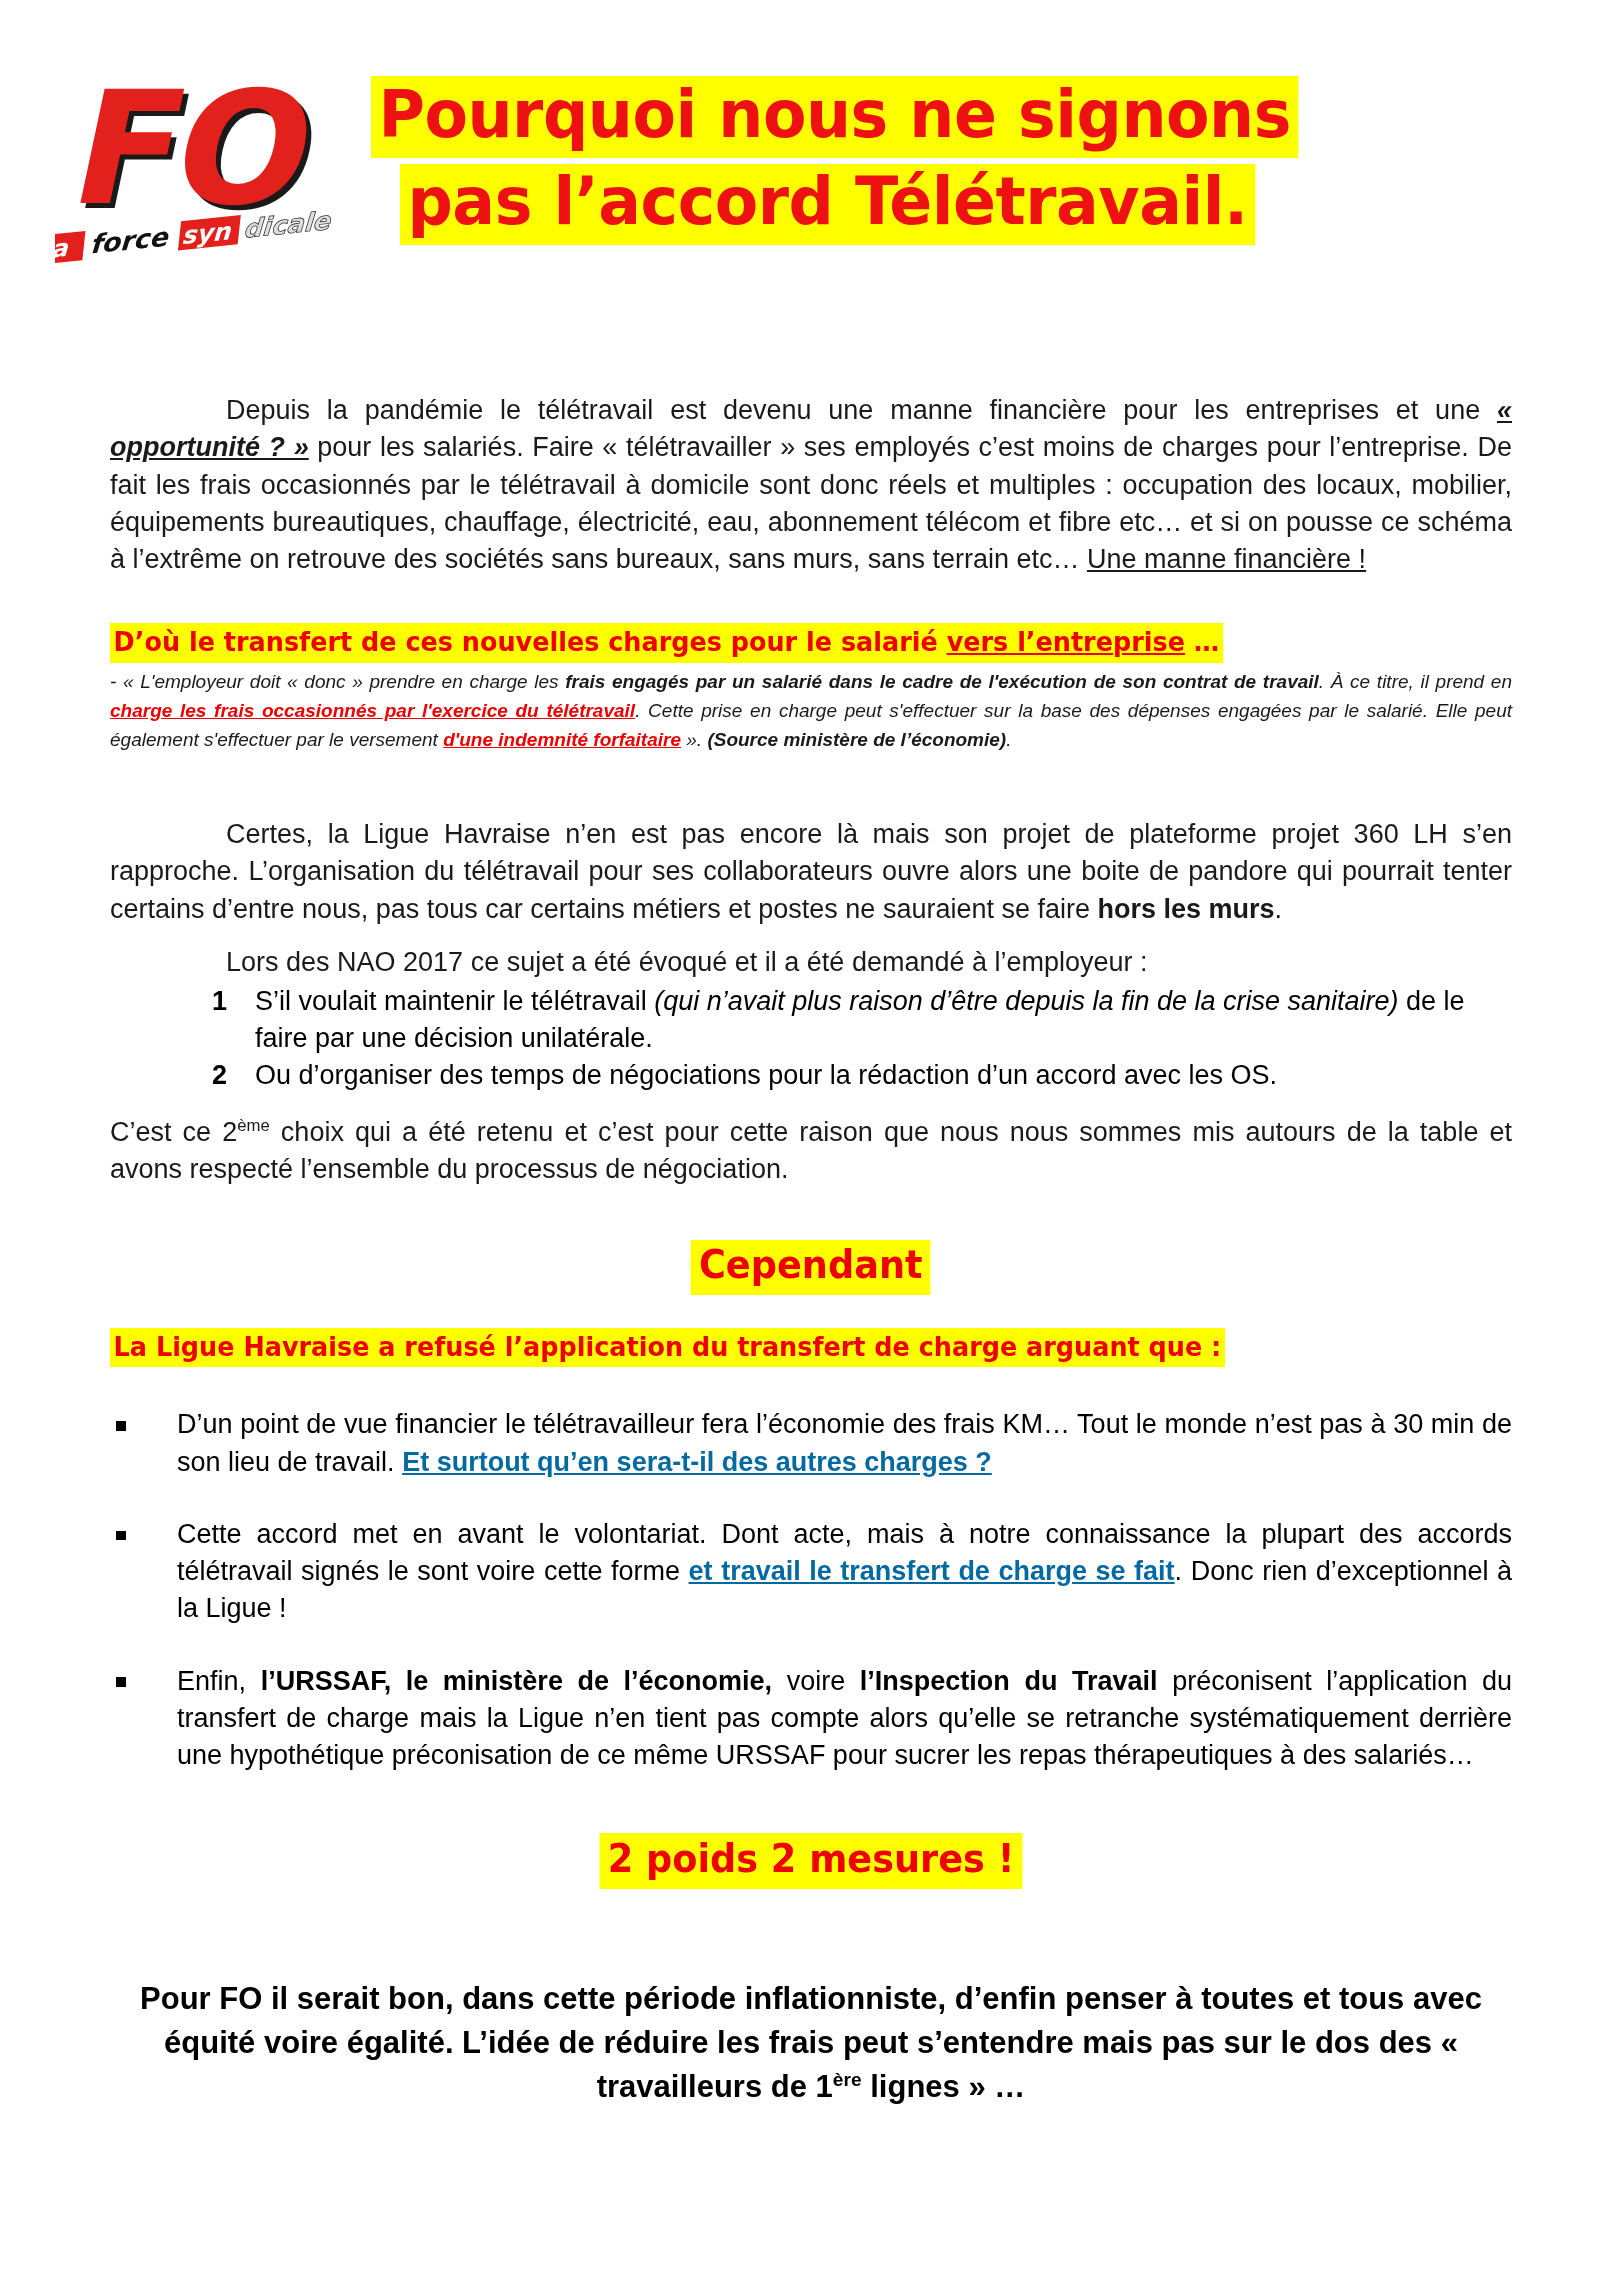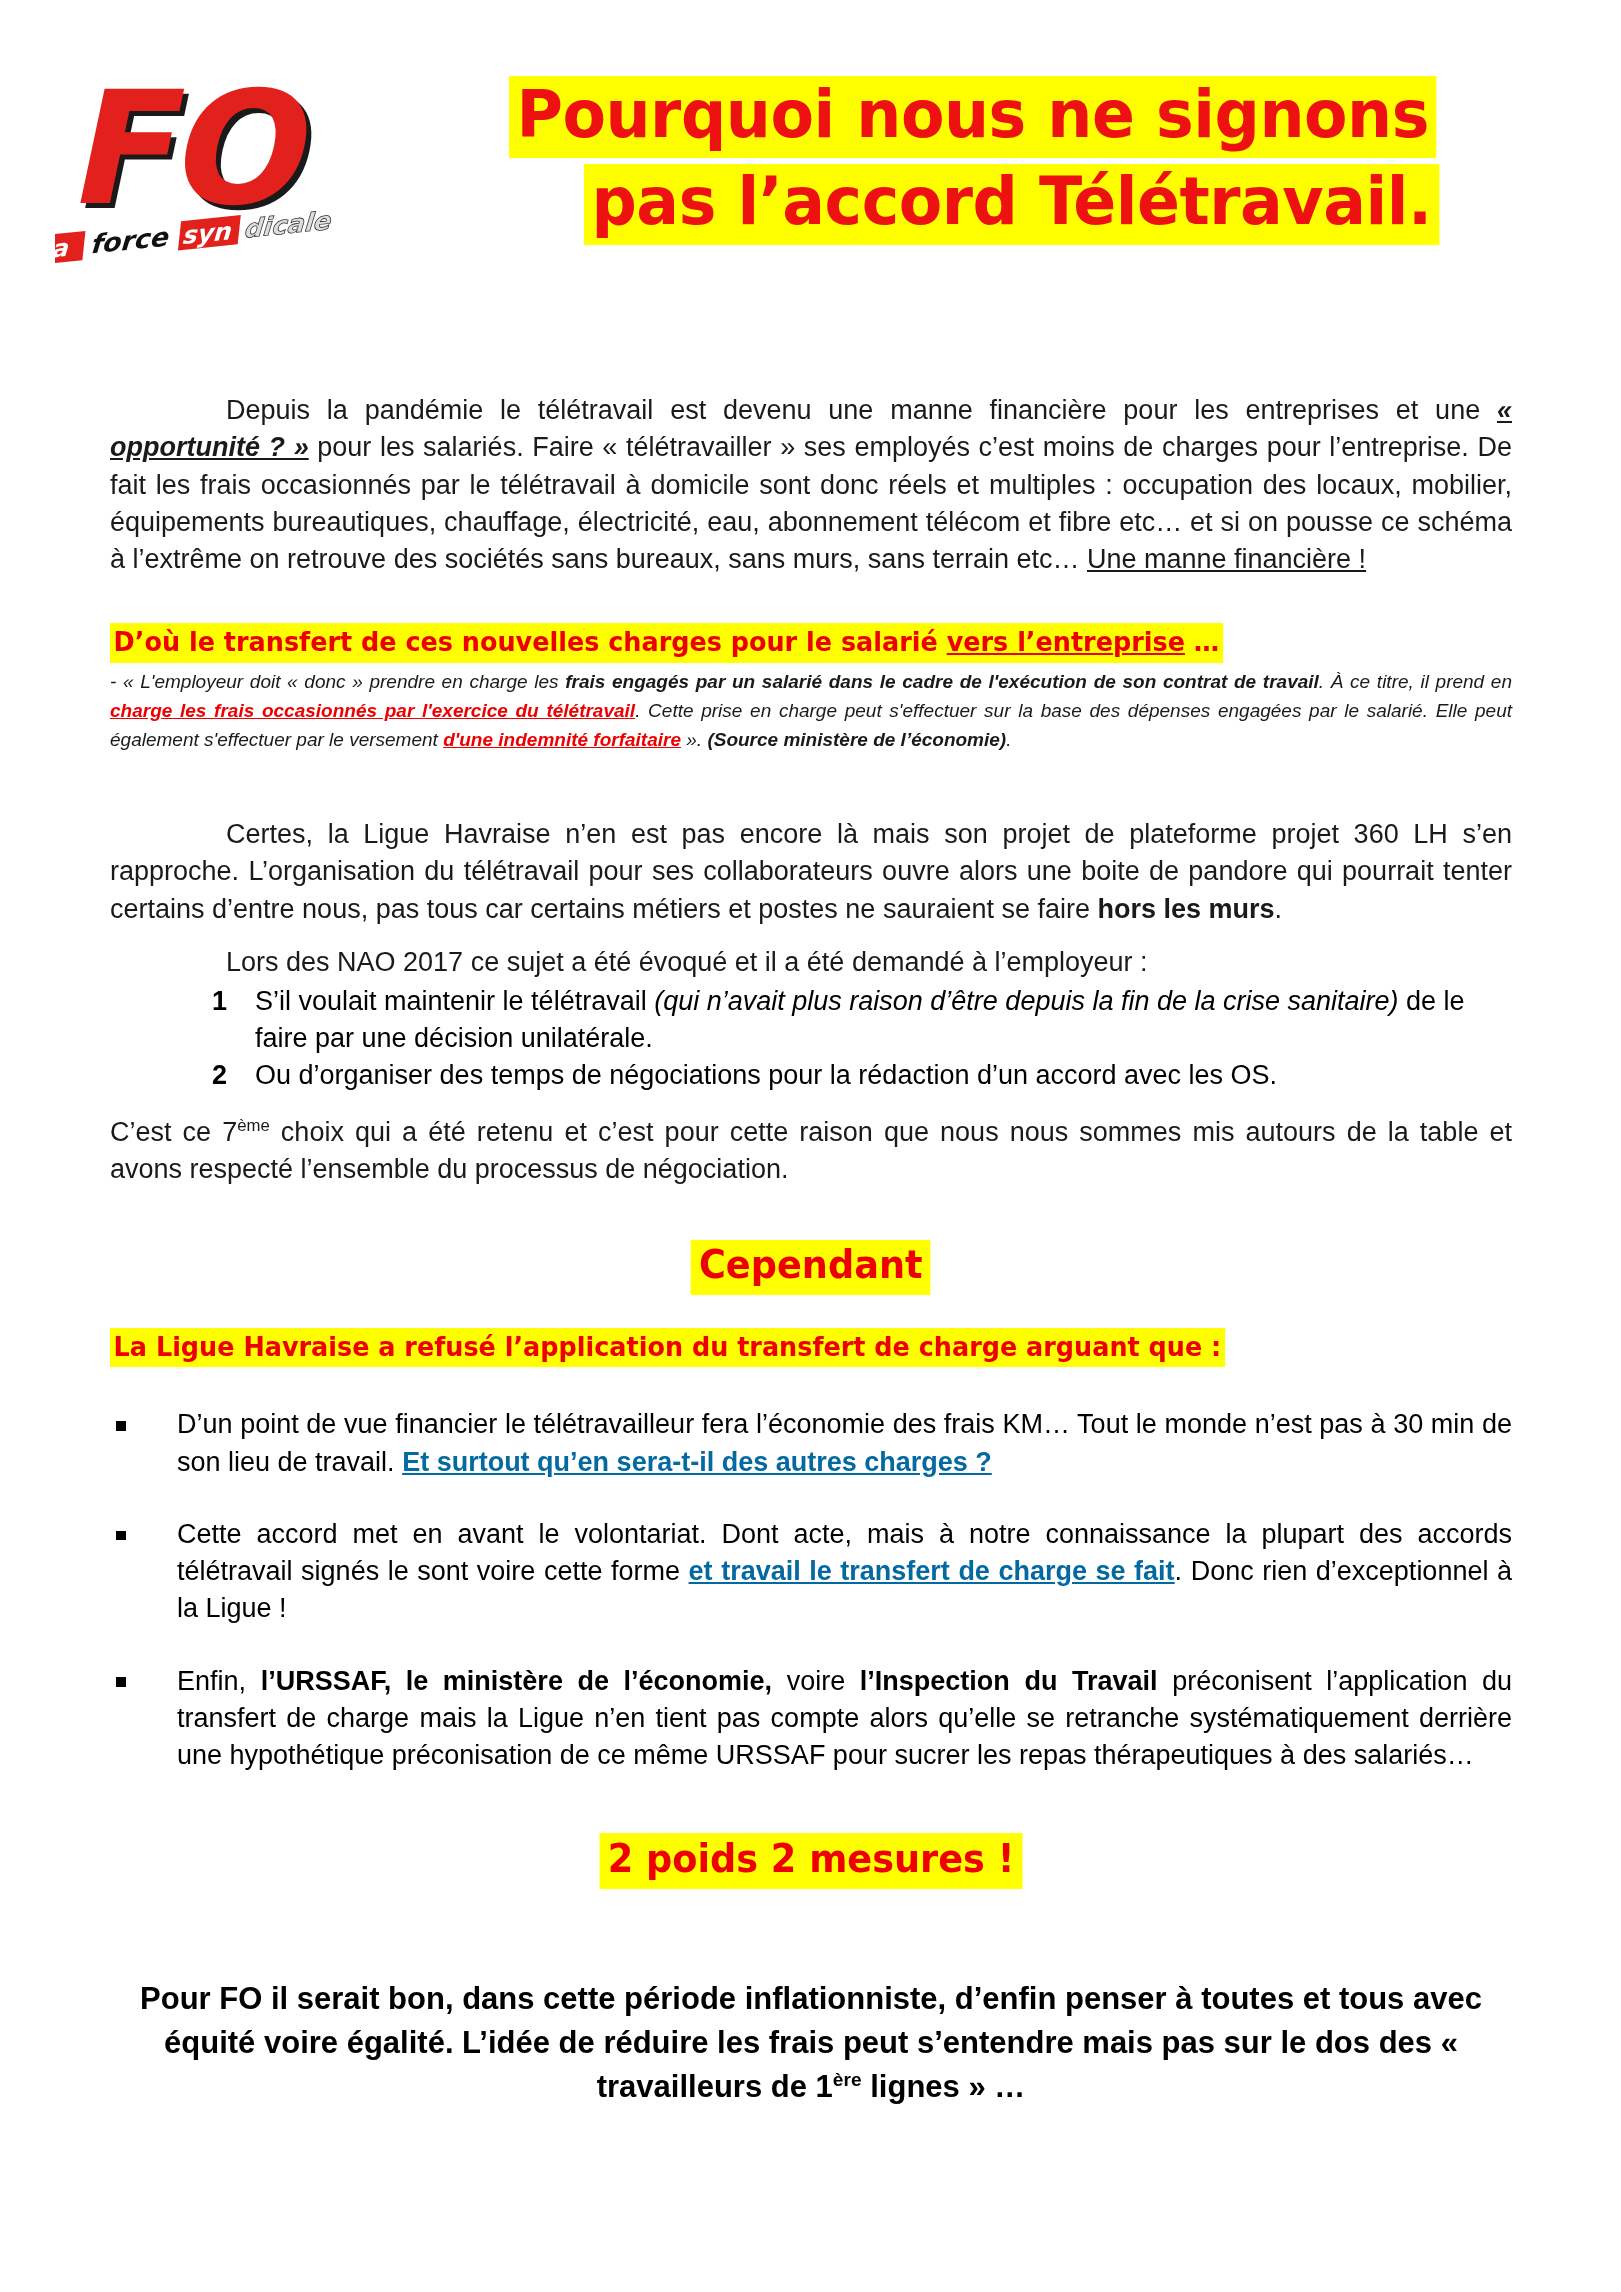--- a/index.html
+++ b/index.html
@@ -30,24 +30,24 @@
     position: absolute;
     left: 55px;
     top: 61px;
     width: 284px;
     height: 211px;
   }
   .logo svg { display: block; }
 
   .title-block {
     position: absolute;
-    left: 387px;
+    left: 371px;
     top: 76px;
     width: 1088px;
-    text-align: right;
+    text-align: left;
   }
   .title-line {
     display: block;
     margin: 0 0 5.9px 0;
     line-height: 1.0;
   }
   .title-line .hl {
     background: #ffff00;
     color: #ee1111;
     font-family: "DejaVu Sans", sans-serif;
@@ -246,21 +246,21 @@
       <li>
         <span class="num">1</span><span>S’il voulait maintenir le télétravail </span><span class="i">(qui n’avait plus raison d’être depuis la fin de la crise sanitaire)</span><span> de le faire par une décision unilatérale.</span>
       </li>
       <li>
         <span class="num">2</span><span>Ou d’organiser des temps de négociations pour la rédaction d’un accord avec les OS.</span>
       </li>
     </ol>
 
     <div class="sp-20"></div>
 
-    <p class="body"><span>C’est ce 7</span><sup>ème</sup><span> choix qui a été retenu et c’est pour cette raison que nous nous sommes mis autours de la table et avons respecté l’ensemble du processus de négociation.</span></p>
+    <p class="body"><span>C’est ce 2</span><sup>ème</sup><span> choix qui a été retenu et c’est pour cette raison que nous nous sommes mis autours de la table et avons respecté l’ensemble du processus de négociation.</span></p>
 
     <div class="sp-52"></div>
 
     <div class="center-banner">
       <span class="hl-c">Cependant</span>
     </div>
 
     <div class="sp-34"></div>
 
     <div>

